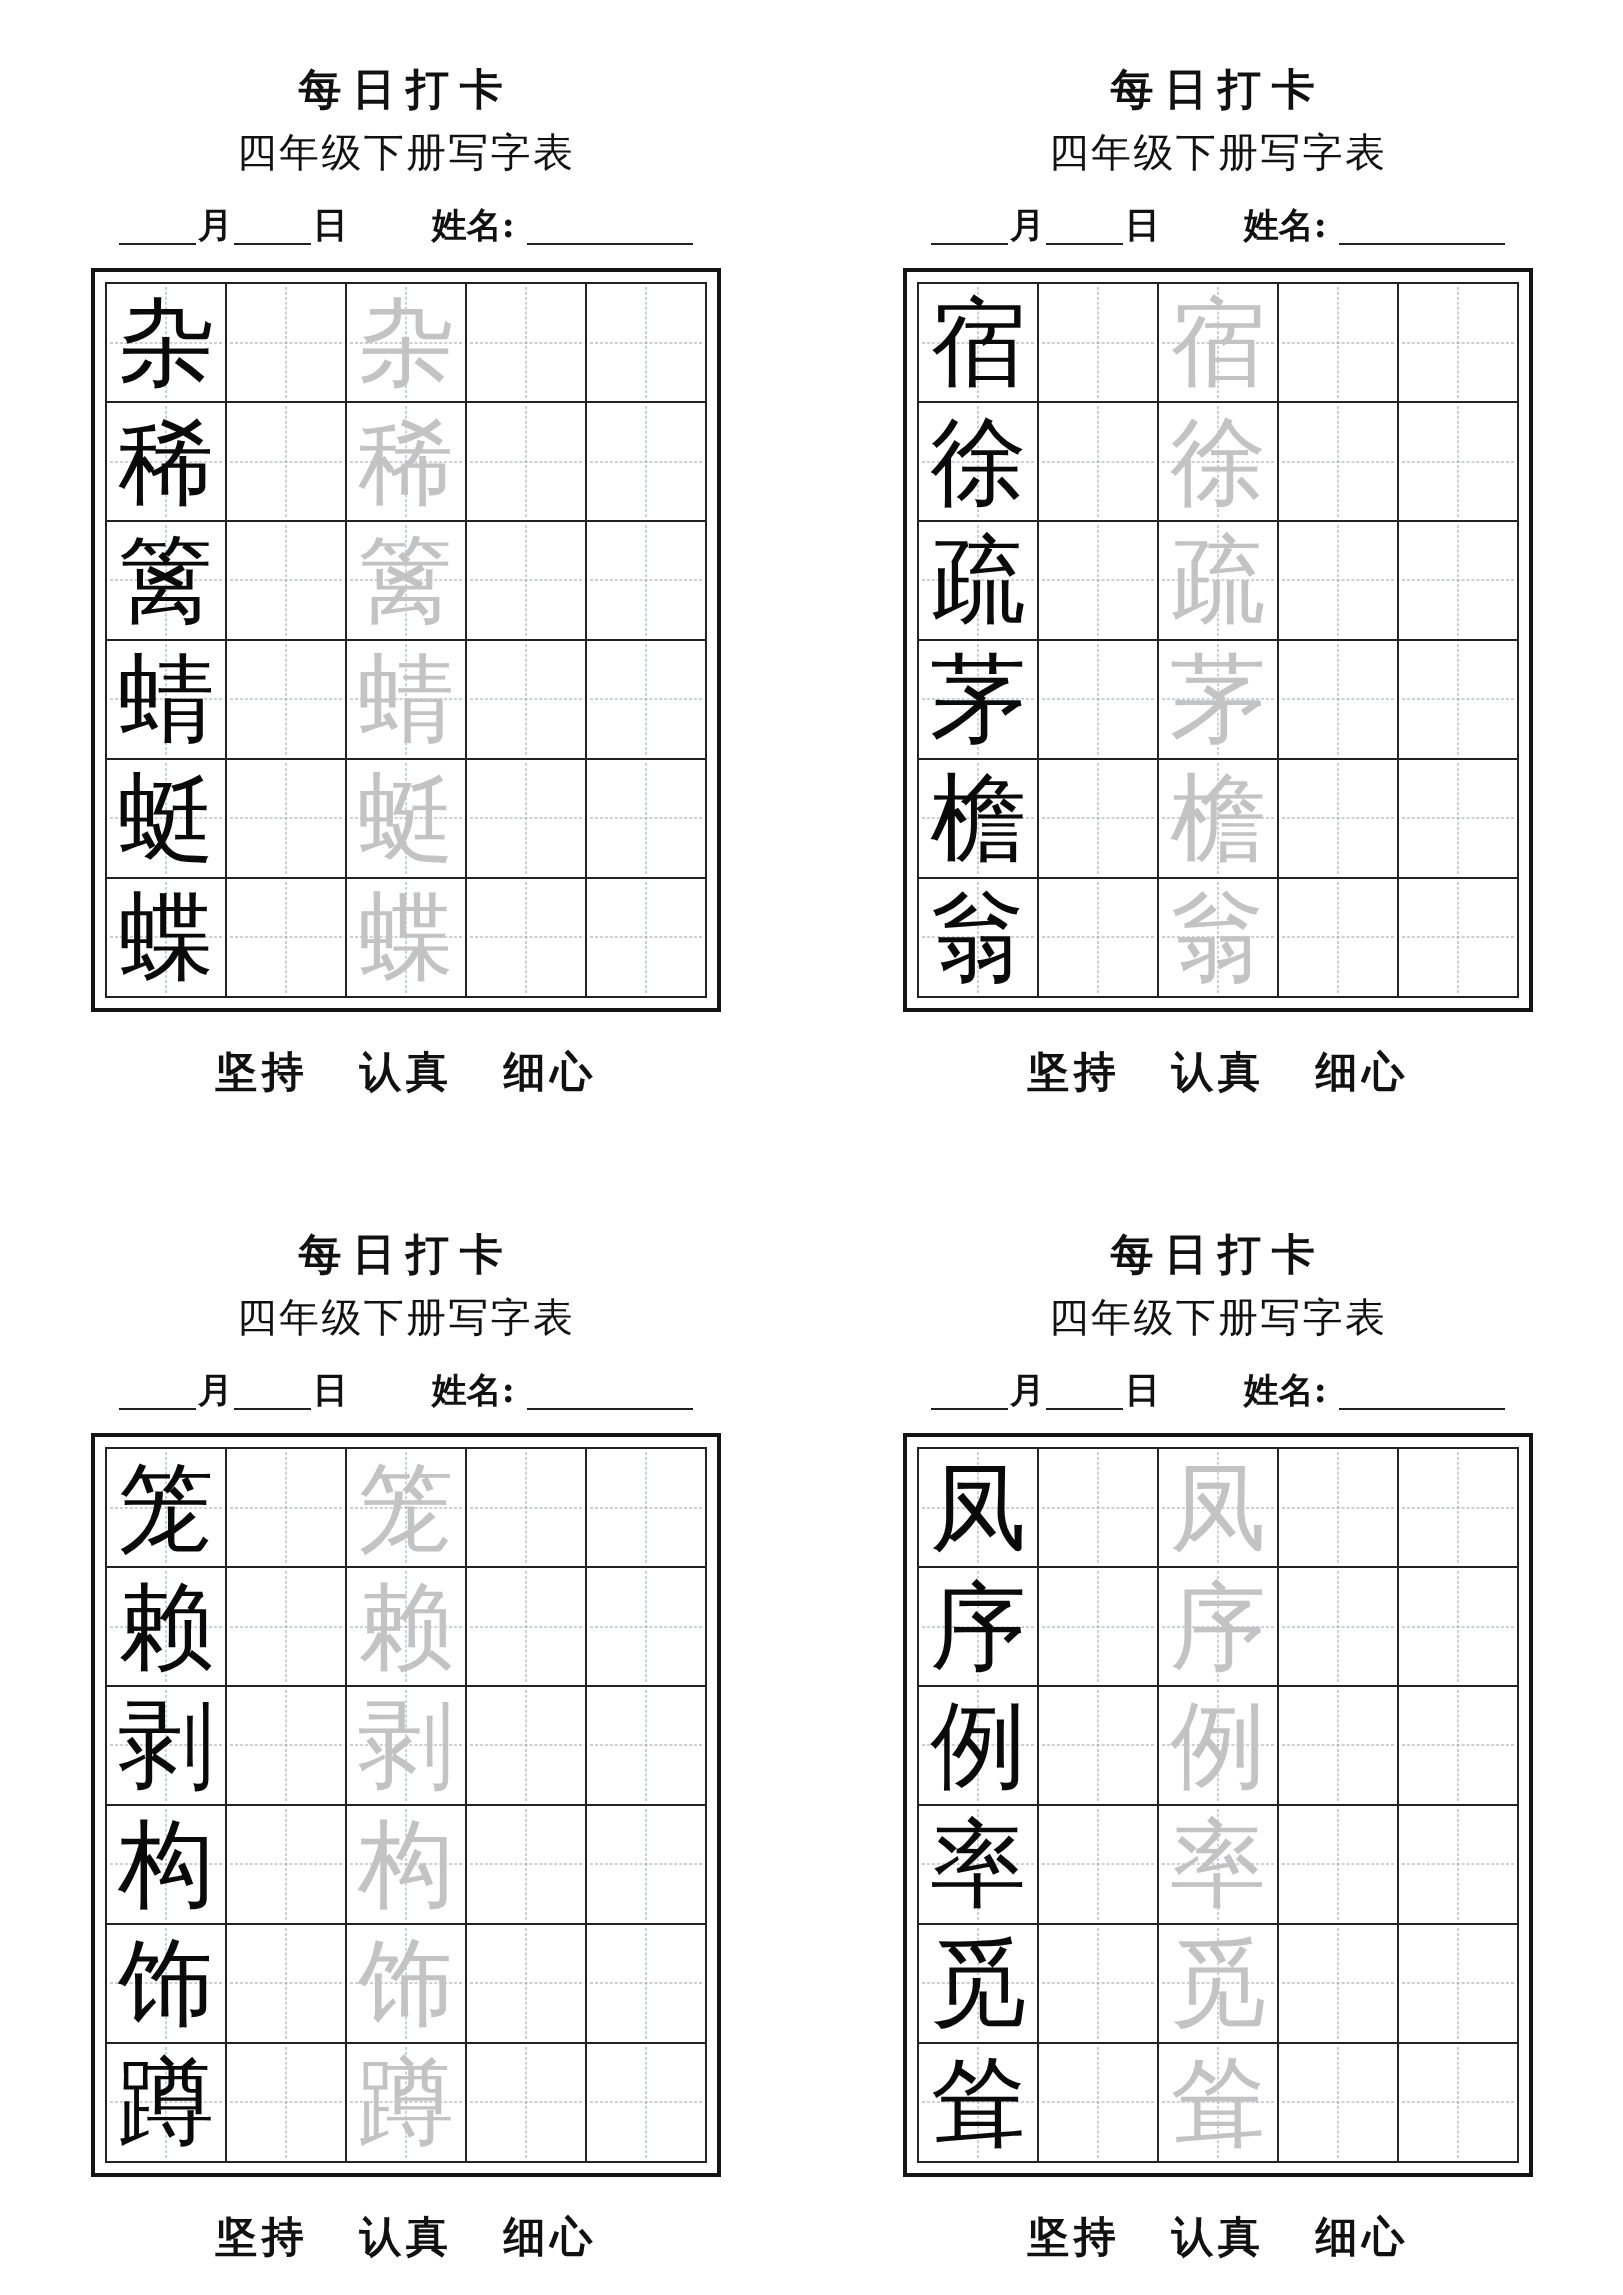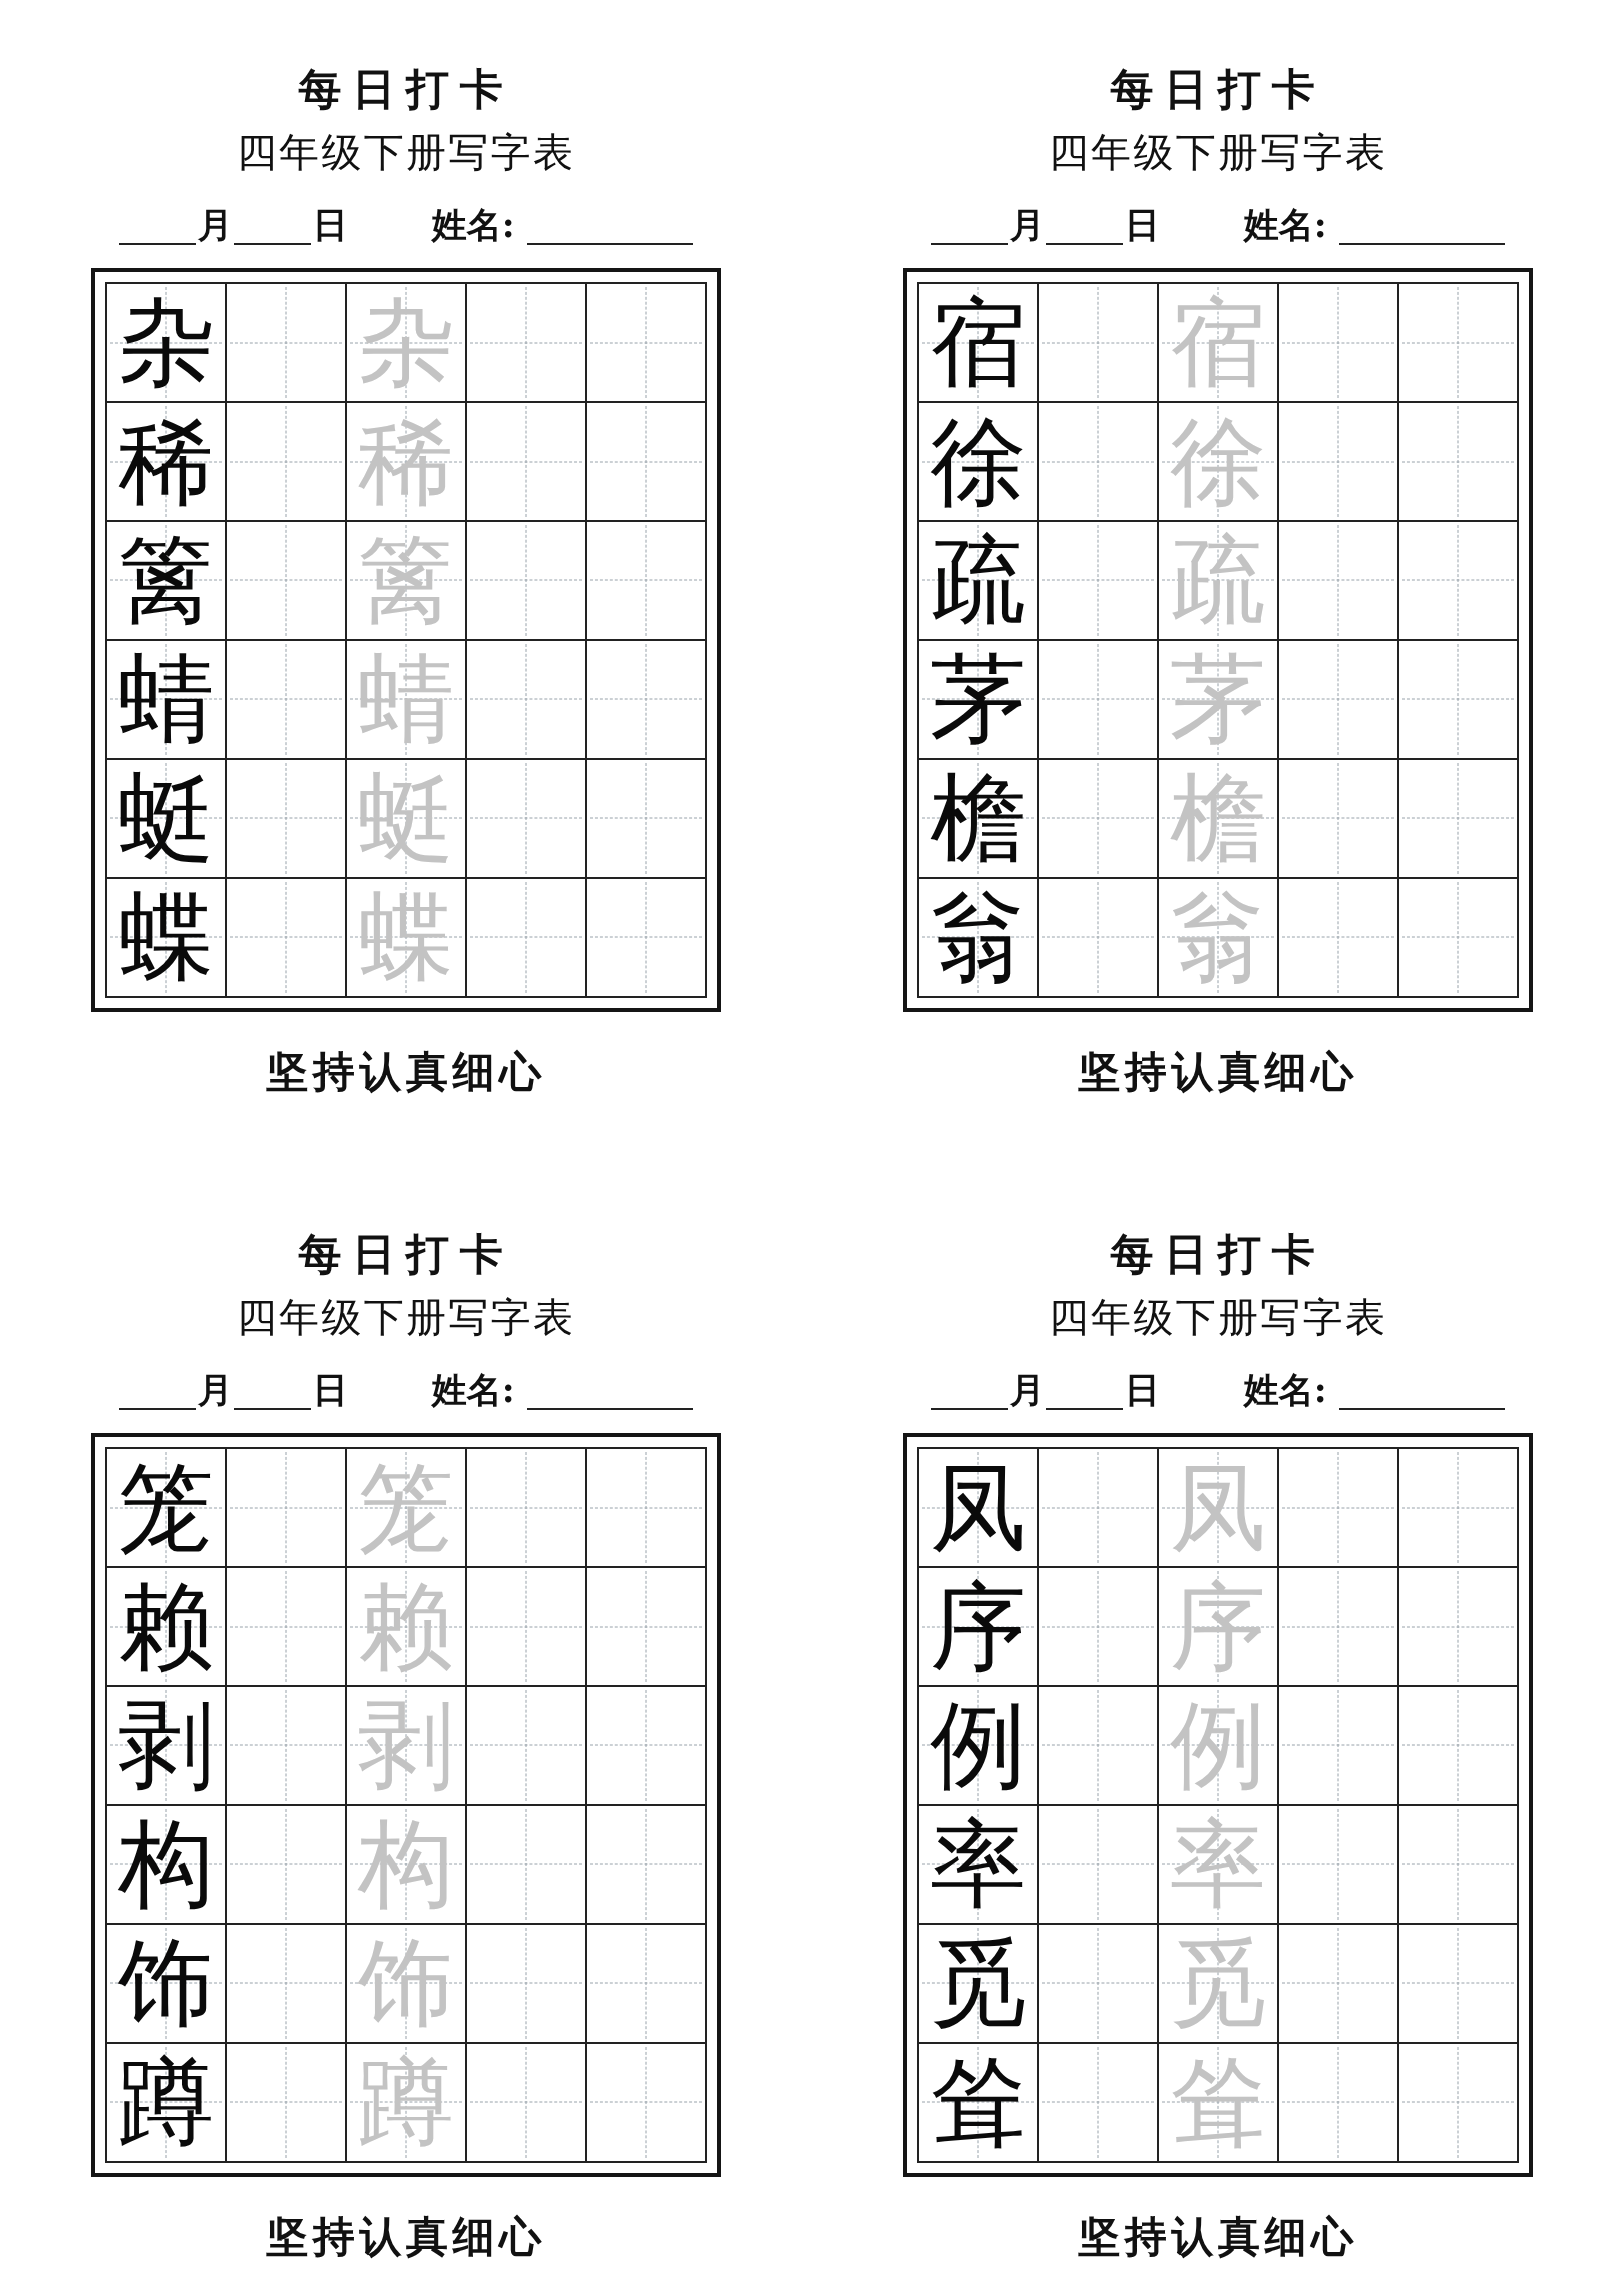--- a/index.html
+++ b/index.html
@@ -61,21 +61,21 @@
   }
   .guide-h {
     position: absolute; top: 50%; left: 3.1px; right: 3.1px; height: 0;
     border-top: 1.9px dashed #98a2aa; transform: translateY(-50%);
   }
   .glyph { position: relative; z-index: 1; font-size: 96px; line-height: 1; font-weight: 400; }
   .glyph.model { color: #0a0a0a; }
   .glyph.trace { color: #c3c3c3; }
   .card-footer {
     margin-top: 36px;
-    display: flex; 
+    display: flex; gap: 51px;
     font-size: 42px; font-weight: 700; letter-spacing: 4.6px;
     line-height: 1.15; white-space: nowrap;
   }
 </style>
 </head>
 <body>
 
 <div class="sheet">
 
   <section class="card">

